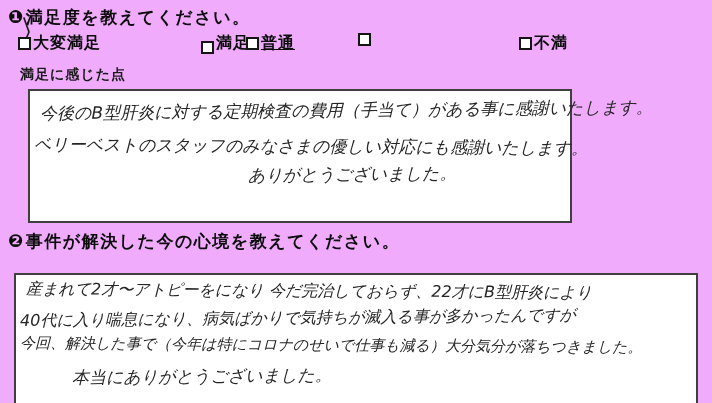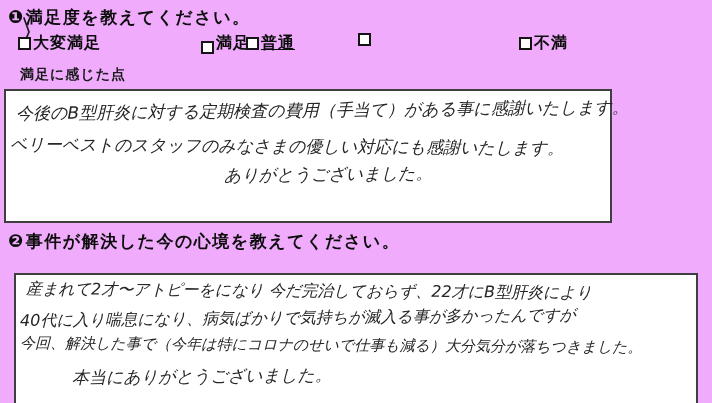--- a/index.html
+++ b/index.html
@@ -97,21 +97,21 @@
       <span class="cb"></span>
     </div>
     <div class="option" style="left:495px; top:33px;margin-left:24px;">
       <span class="cb"></span>
       <span>不満</span>
     </div>
   </div>
 
   <div class="section-label" style="left:20px; top:66px;">満足に感じた点</div>
 
-  <div class="comment-box" style="left:4px; top:89px; width:608px; height:134px;">
+  <div class="comment-box" style="left:28px; top:89px; width:544px; height:134px;">
     <div class="hand tilt-a" style="left:10px; top:8px;">今後のB型肝炎に対する定期検査の費用（手当て）がある事に感謝いたします。</div>
     <div class="hand tilt-b" style="left:4px; top:44px;">ベリーベストのスタッフのみなさまの優しい対応にも感謝いたします。</div>
     <div class="hand tilt-a" style="left:218px; top:72px;">ありがとうございました。</div>
   </div>
 
   <div class="q-title" style="left:8px; top:230px;text-align:right;">
     <span class="q-number">❷</span><span>事件が解決した今の心境を教えてください。</span>
   </div>
 
   <div class="comment-box" style="left:14px; top:273px; width:684px; height:146px;">

